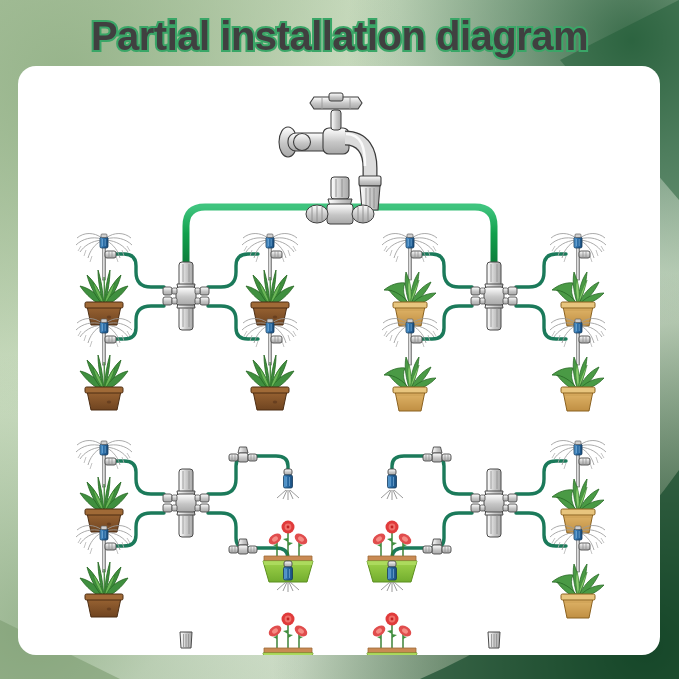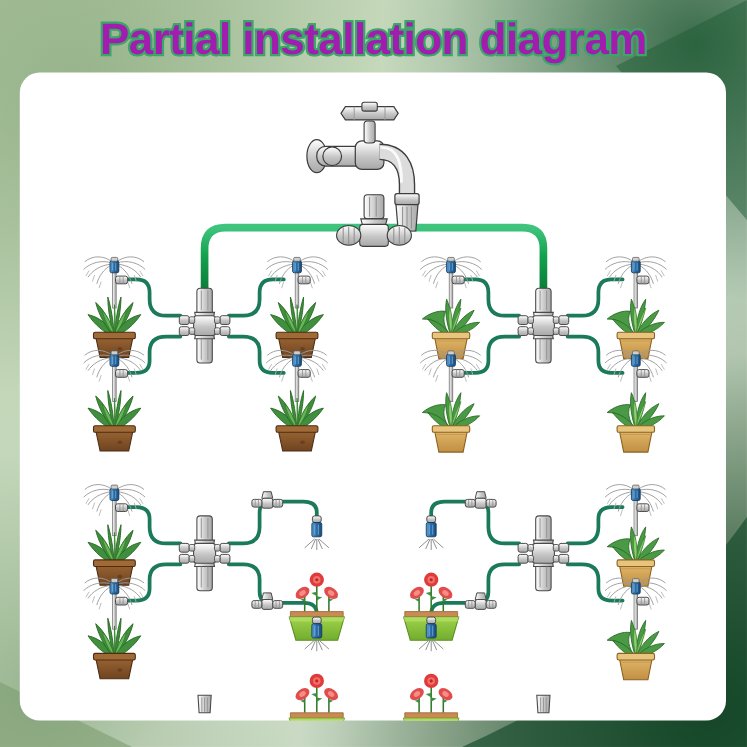--- a/index.html
+++ b/index.html
@@ -9,21 +9,21 @@
     font-family:"Liberation Sans", sans-serif;
     position:relative;
     background:#dfe9da;
   }
   #bg{position:absolute;inset:0;}
 
   #title{
     position:absolute;left:0;top:8px;width:679px;height:56px;
     text-align:center;
     font-size:40px;font-weight:bold;letter-spacing:-0.5px;
-    color:#a21caf;
+    color:#404040;
     line-height:56px;
     -webkit-text-stroke:4px #3aa667;
     paint-order:stroke fill;
     text-stroke:4px #3aa667;
   }
   #title-inner{
     position:relative;
     display:inline-block;
   }
   .card{

